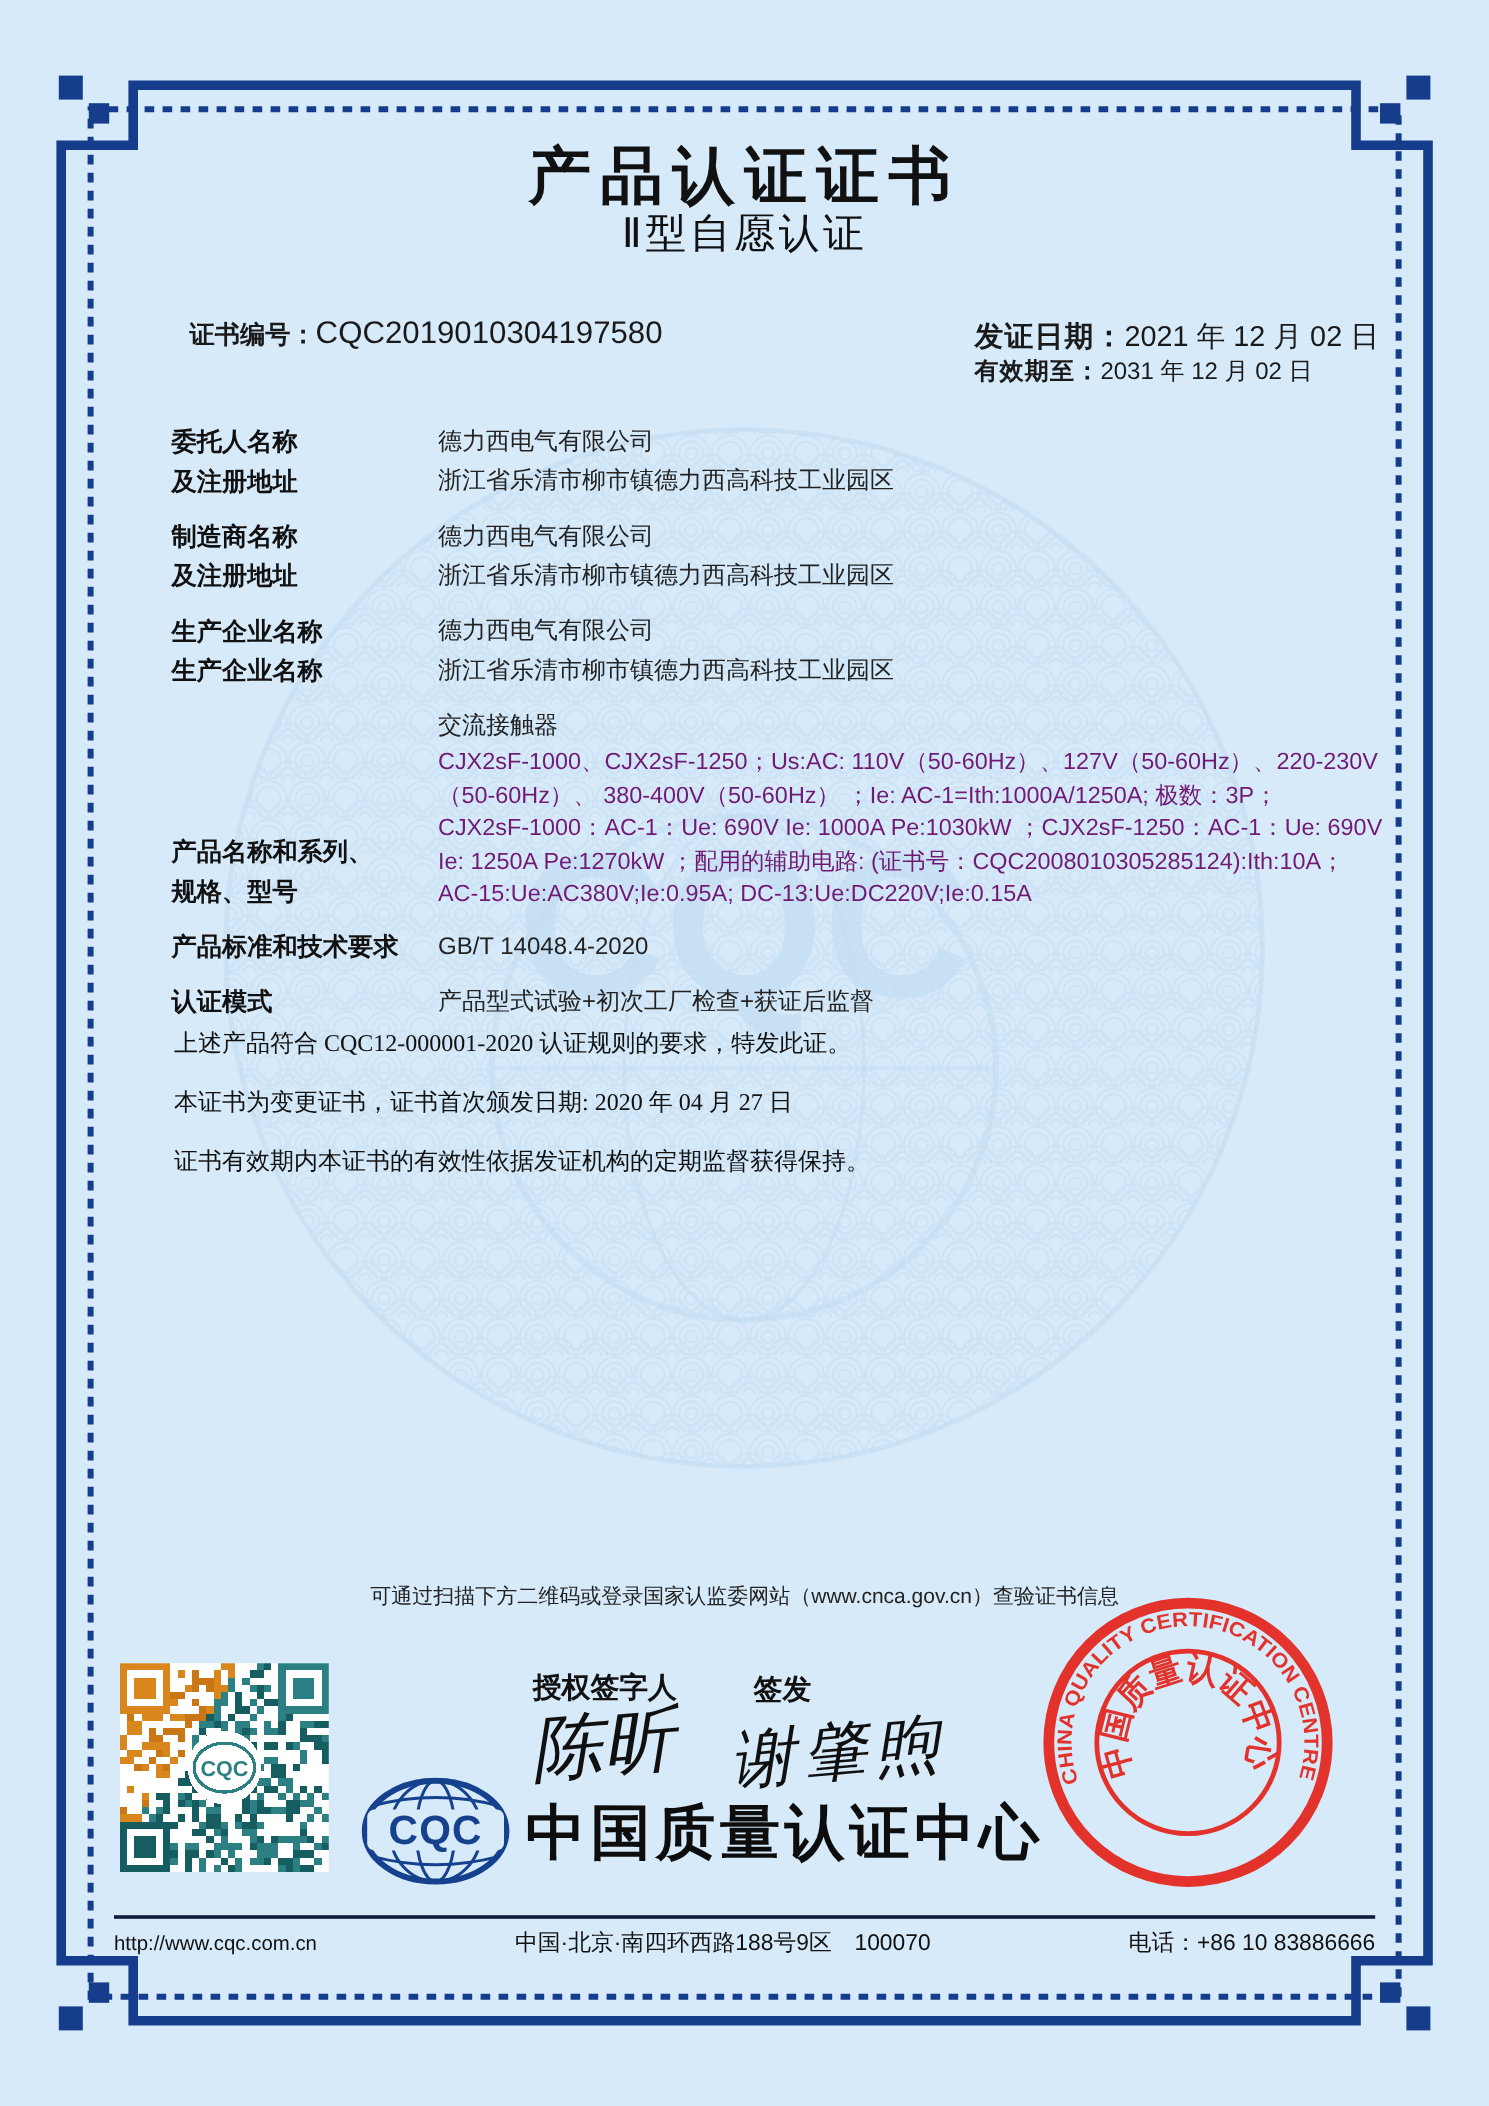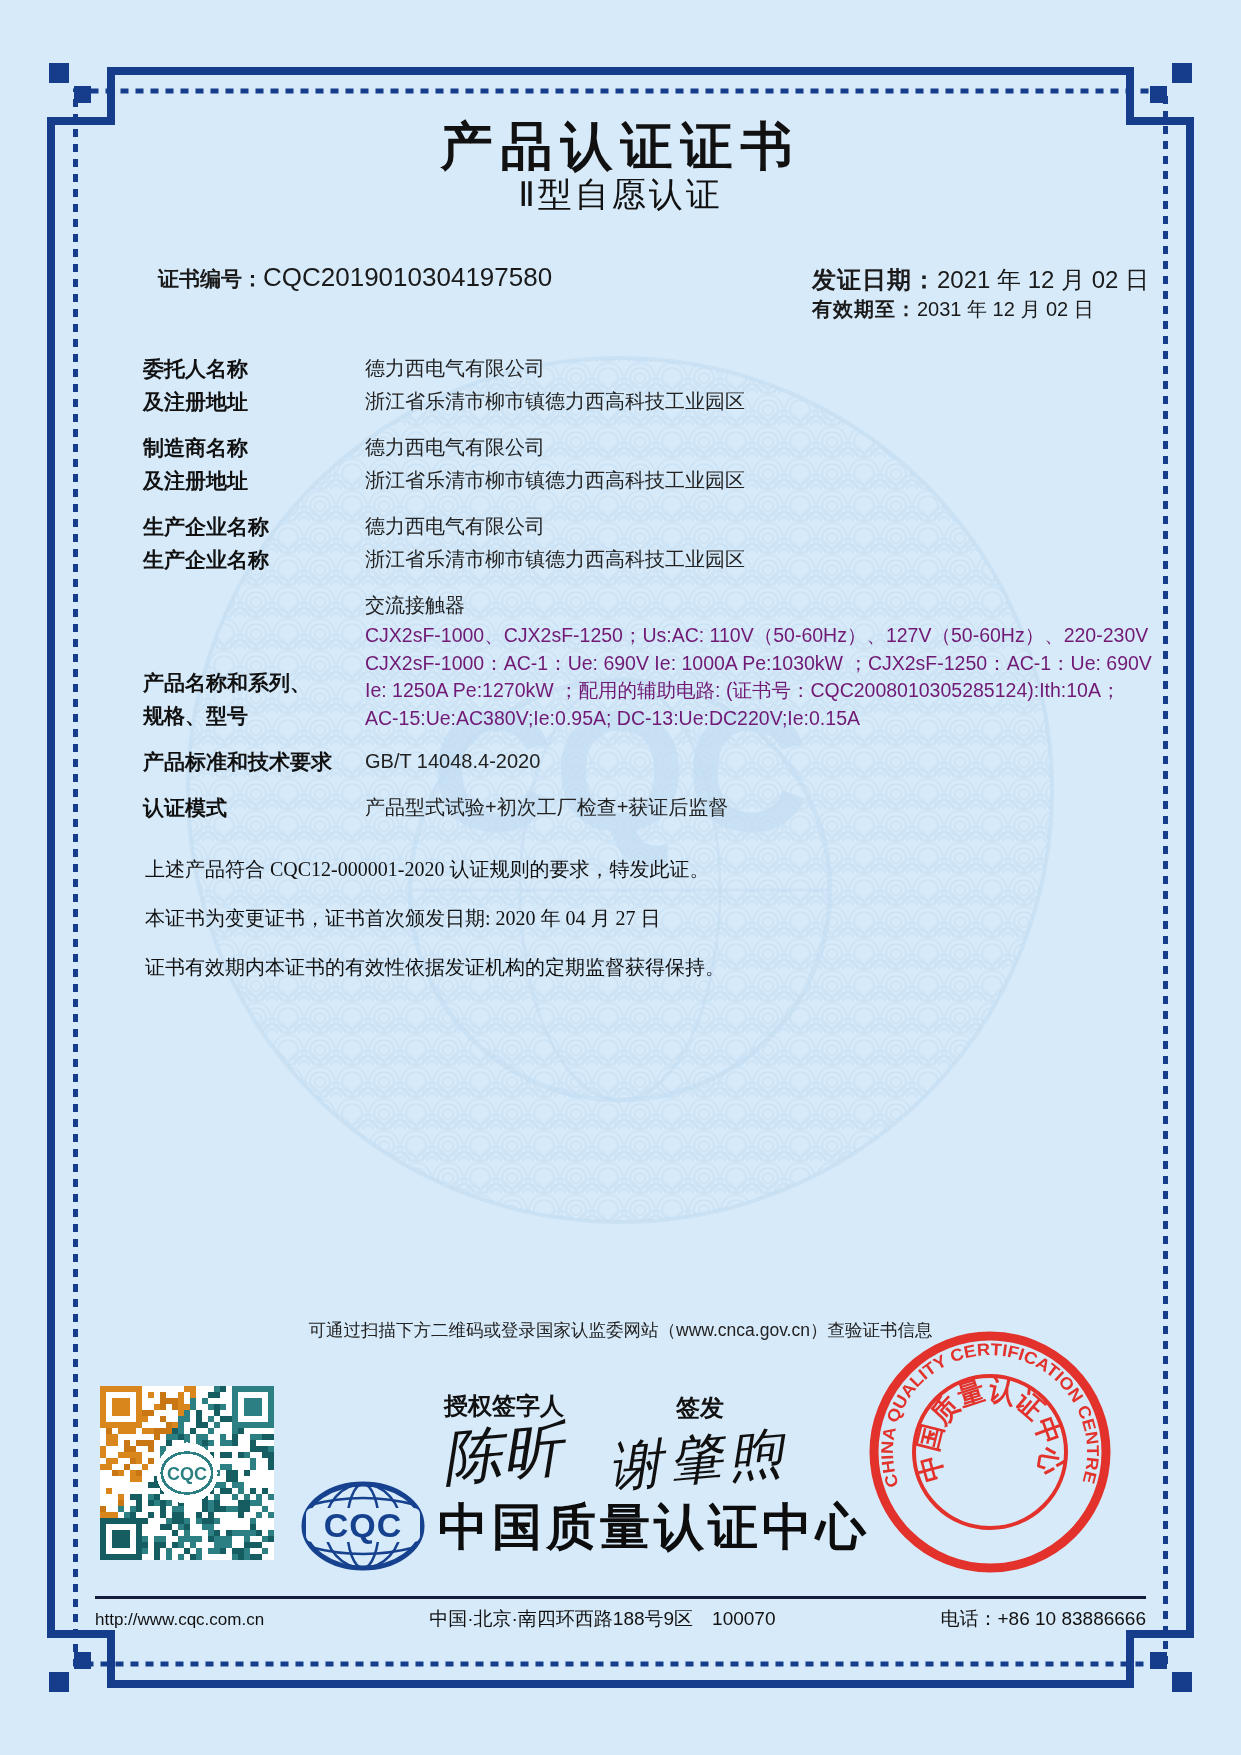--- a/index.html
+++ b/index.html
@@ -48,21 +48,21 @@
   .statements p{margin:0 0 22px 0;}
 
   
   .verify-note{position:absolute;left:0;top:1318px;width:100%;
     text-align:center;font-size:17.5px;color:#222;}
 
   
   .sig-label{position:absolute;font-family:"Liberation Serif",serif;
     font-weight:bold;font-size:24px;color:#111;}
   .sig-label.auth{left:444px;top:1390px;}
-  .sig-label.issue{left:628px;top:1392px;margin-left:48px;}
+  .sig-label.issue{left:628px;top:1392px;}
   .sig{position:absolute;font-family:"DejaVu Serif",serif;font-style:italic;
     color:#101010;transform:rotate(-5deg);}
   .sig.auth{left:442px;top:1414px;font-size:60px;}
   .sig.issue{left:608px;top:1424px;font-size:54px;letter-spacing:6px;}
 
   
   .org-name{position:absolute;left:438px;top:1494px;font-size:50px;
     font-weight:600;letter-spacing:4px;color:#0d0d0d;}
 
   
@@ -170,20 +170,21 @@
     </div>
 
     <div class="frow">
       <div class="flabel">
         <div>产品名称和系列、</div>
         <div>规格、型号</div>
       </div>
       <div class="fvalue">
         <div>交流接触器</div>
         <div class="spec">CJX2sF-1000、CJX2sF-1250；Us:AC: 110V（50-60Hz）、127V（50-60Hz）、220-230V</div>
+        <div class="spec">（50-60Hz）、 380-400V（50-60Hz） ；Ie: AC-1=Ith:1000A/1250A; 极数：3P；</div>
         <div class="spec">CJX2sF-1000：AC-1：Ue: 690V Ie: 1000A Pe:1030kW ；CJX2sF-1250：AC-1：Ue: 690V</div>
         <div class="spec">Ie: 1250A Pe:1270kW ；配用的辅助电路: (证书号：CQC2008010305285124):Ith:10A；</div>
         <div class="spec">AC-15:Ue:AC380V;Ie:0.95A; DC-13:Ue:DC220V;Ie:0.15A</div>
       </div>
     </div>
 
     <div class="frow">
       <div class="flabel">产品标准和技术要求</div>
       <div class="fvalue">GB/T 14048.4-2020</div>
     </div>

